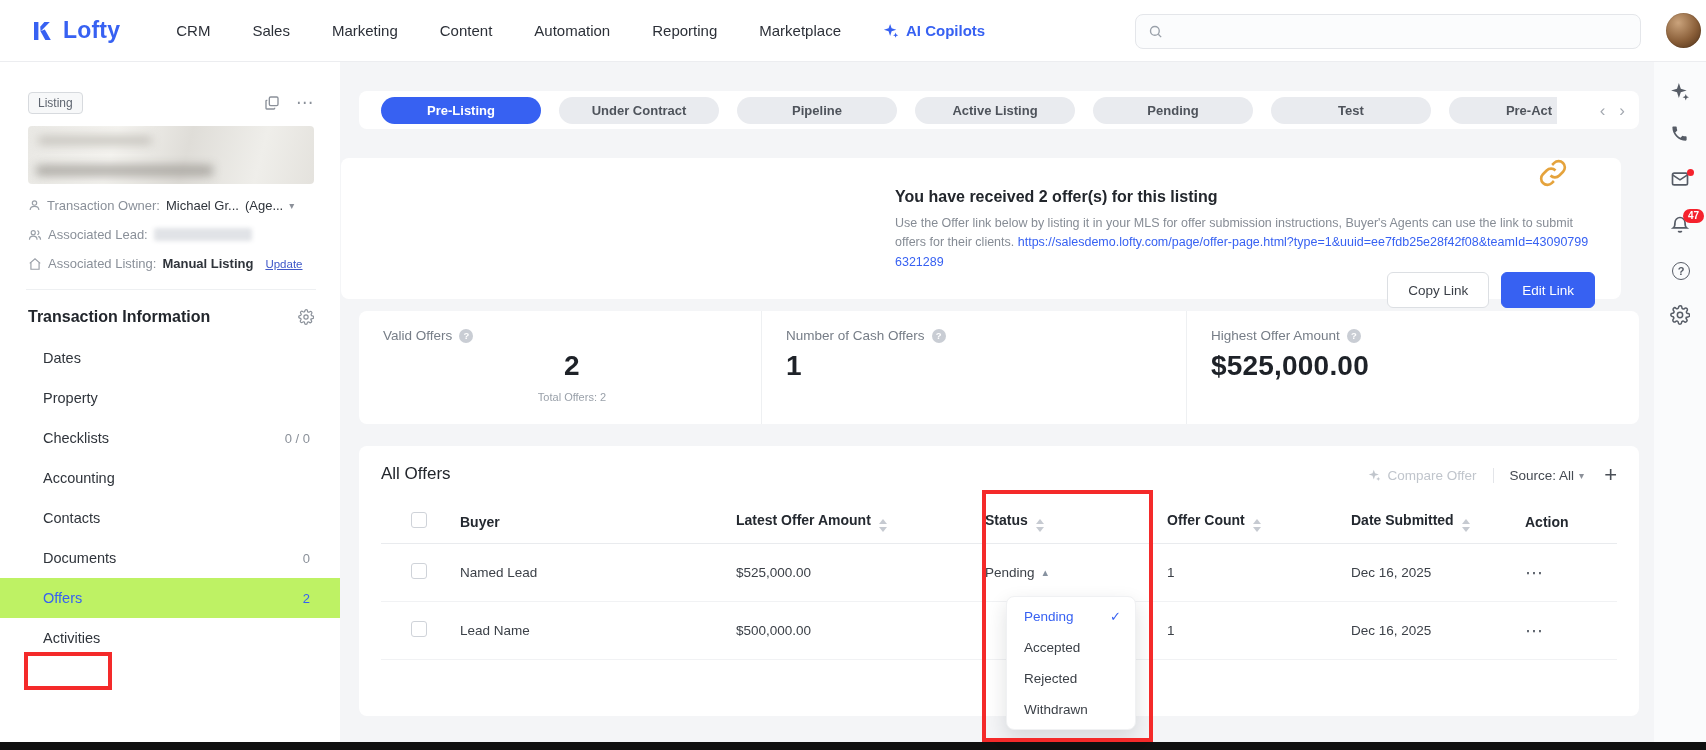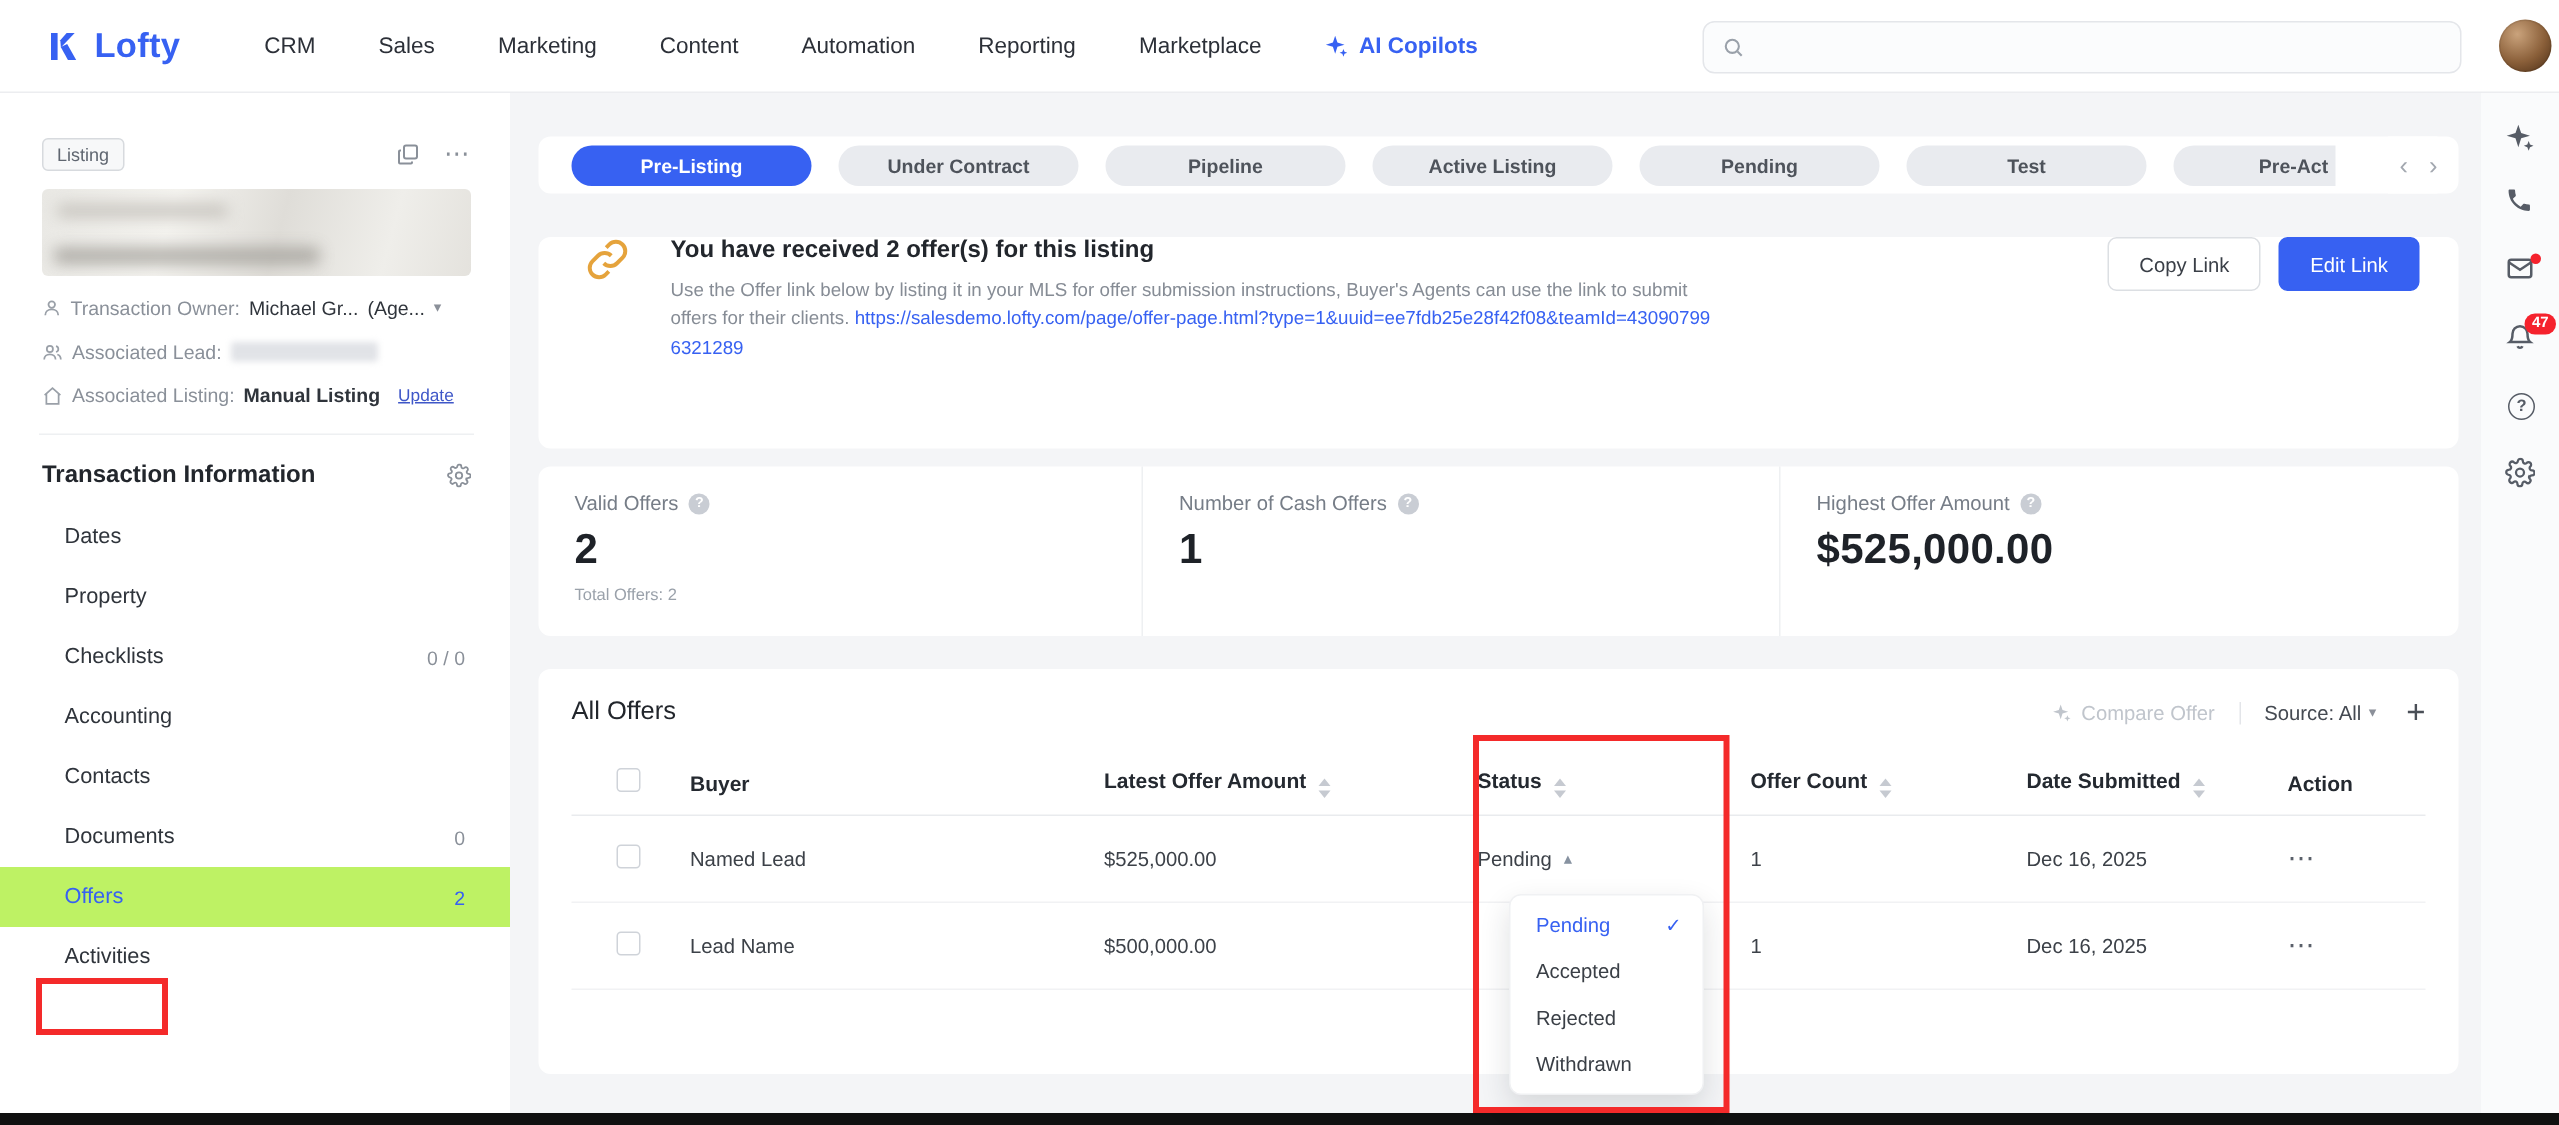--- a/index.html
+++ b/index.html
@@ -69,36 +69,36 @@
   .pills { position:absolute; left:0; top:0; height:38px; width:1198px; overflow:hidden;
     display:flex; align-items:center; gap:18px; padding-left:22px; }
   .pill { flex:0 0 160px; height:27px; border-radius:14px; background:#e9ebef; color:#4e535b;
     font-size:13px; font-weight:600; display:flex; align-items:center; justify-content:center; white-space:nowrap; cursor:pointer; }
   .pill.active { background:#3761F2; color:#fff; }
   .stage-chevrons { position:absolute; right:14px; top:0; height:38px; display:flex; align-items:center; gap:14px;
     color:#a3a8b0; font-size:17px; background:#fff; padding-left:8px; }
   .stage-chevrons span { cursor:pointer; line-height:1; }
   
   .card { position:absolute; background:#fff; border-radius:8px; z-index:2; }
-  .offerlink { left:359px; top:158px; width:1280px; height:141px; display:flex; align-items:flex-start; padding:0 26px 0 31px; }
+  .offerlink { left:341px; top:158px; width:1280px; height:141px; display:flex; align-items:flex-end; padding:0 26px 0 31px;flex-direction:column; }
   .link-icon { color:#e5a33c; flex:0 0 auto; margin-right:27px; }
   .ol-text { width:700px; }
   .ol-title { font-size:16px; font-weight:700; color:#22262c; margin-bottom:8px; }
   .ol-desc { font-size:12.5px; color:#868c95; line-height:1.55; }
   .ol-url { color:#3761F2; word-break:break-all; cursor:pointer; }
   .ol-buttons { margin-left:auto; display:flex; align-items:center; gap:12px; }
   .btn { height:36px; border-radius:6px; font-size:13.5px; display:inline-flex; align-items:center; padding:0 20px;
     cursor:pointer; font-family:inherit; }
   .btn-ghost { background:#fff; border:1px solid #dcdfe3; color:#3a3f47; }
   .btn-primary { background:#3761F2; border:1px solid #3761F2; color:#fff; }
   
   .stats { left:359px; top:311px; width:1280px; height:113px; display:flex; }
   .stat-col { padding:17px 0 0 24px; }
   .stat-col.b { border-left:1px solid #eef0f2; }
-  .col1 { width:402px; } .col2 { width:425px; } .col3 { flex:1; }
+  .col1 { width:402px;text-align:center; } .col2 { width:425px; } .col3 { flex:1; }
   .stat-label { display:flex; align-items:center; gap:7px; font-size:13.5px; color:#767d87; }
   .q-icon { width:14px; height:14px; border-radius:50%; background:#c9cdd4; color:#fff; font-size:9.5px; font-weight:700;
     display:inline-flex; align-items:center; justify-content:center; }
   .stat-value { font-size:28px; font-weight:700; color:#1e2228; margin-top:7px; letter-spacing:.2px; }
   .stat-sub { font-size:11px; color:#9aa1aa; margin-top:9px; }
   
   .offers-card { left:359px; top:446px; width:1280px; height:270px; padding:0 22px; }
   .oc-head { height:54px; padding-top:18px; display:flex; align-items:flex-start; }
   .oc-title { font-size:17px; font-weight:400; color:#22262c; }
   .oc-tools { margin-left:auto; display:flex; align-items:center; gap:0; padding-top:2px; }

